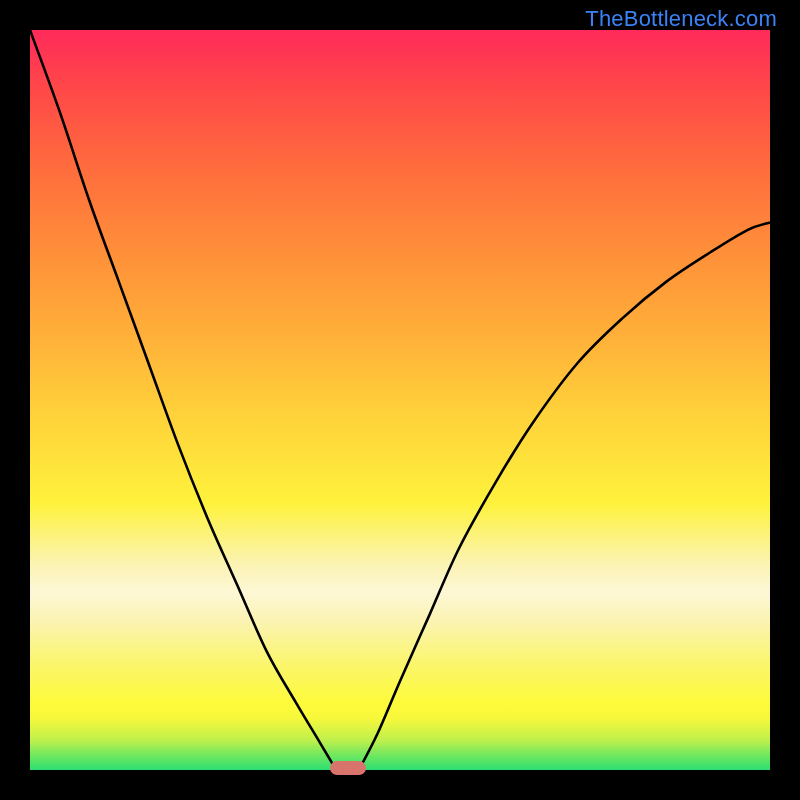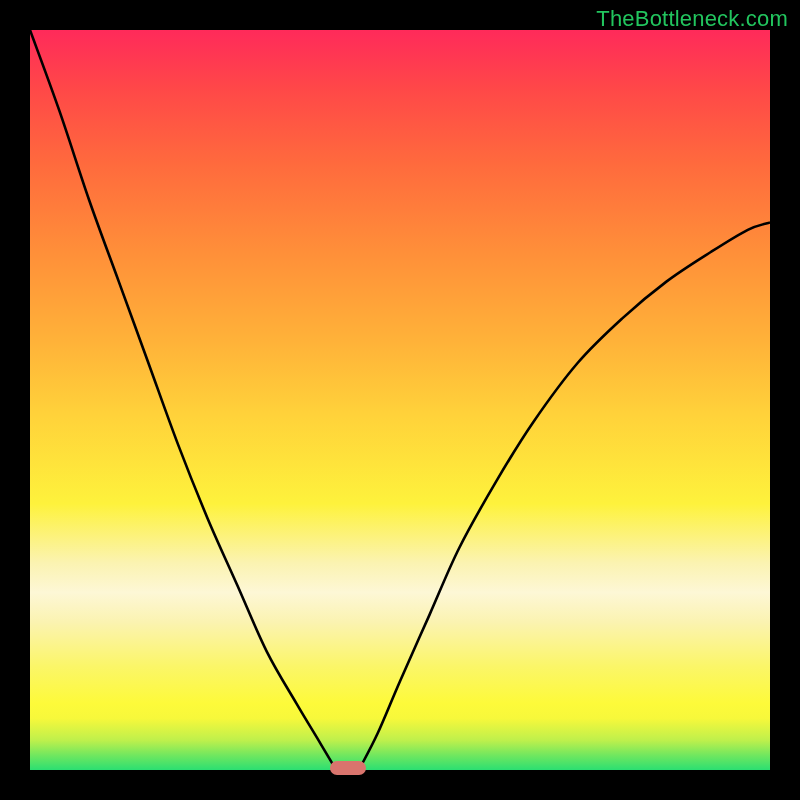--- a/index.html
+++ b/index.html
@@ -33,22 +33,22 @@
       #ffb239 58%,
       #ff8f39 70%,
       #ff6a3d 82%,
       #ff4848 92%,
       #ff2a5a 100%
     );
   }
   .watermark {
     position: absolute;
     top: 6px;
-    right: 12px;
-    color: #22c55e;
+    right: 23px;
+    color: #3b82f6;
     font-size: 22px;
     font-weight: 500;
     letter-spacing: 0.2px;
     user-select: none;
   }
   .curve-svg {
     position: absolute;
     left: 30px;
     top: 30px;
     width: 740px;

